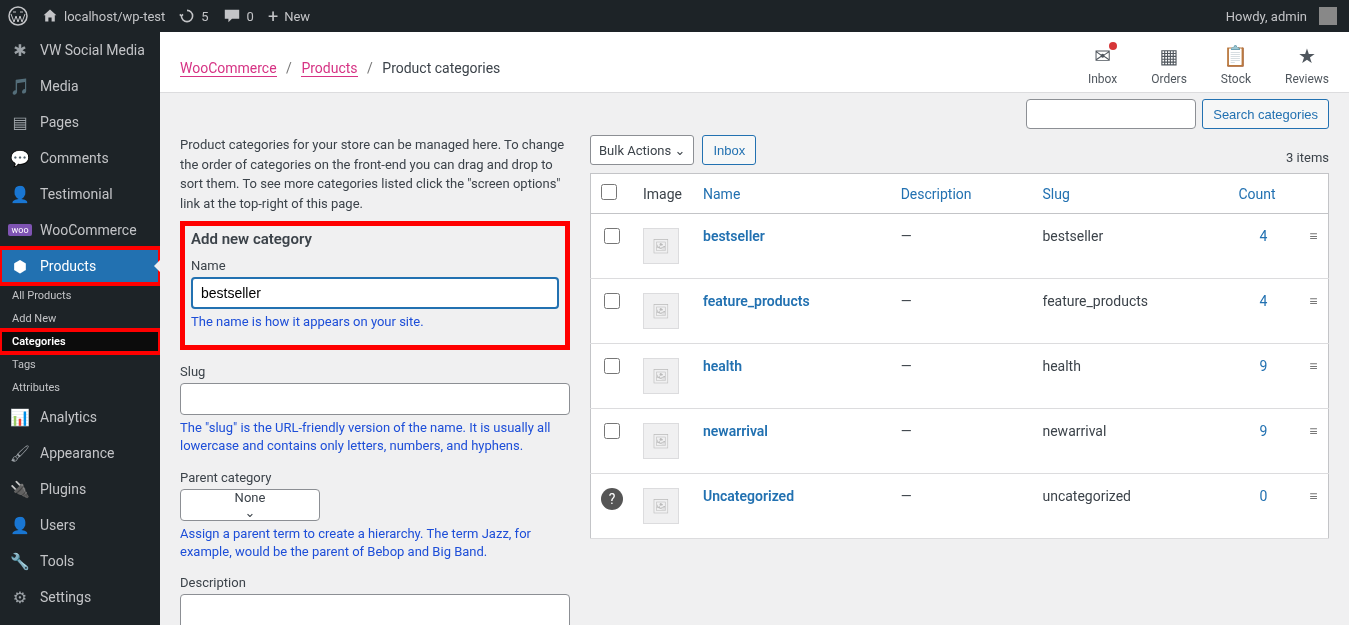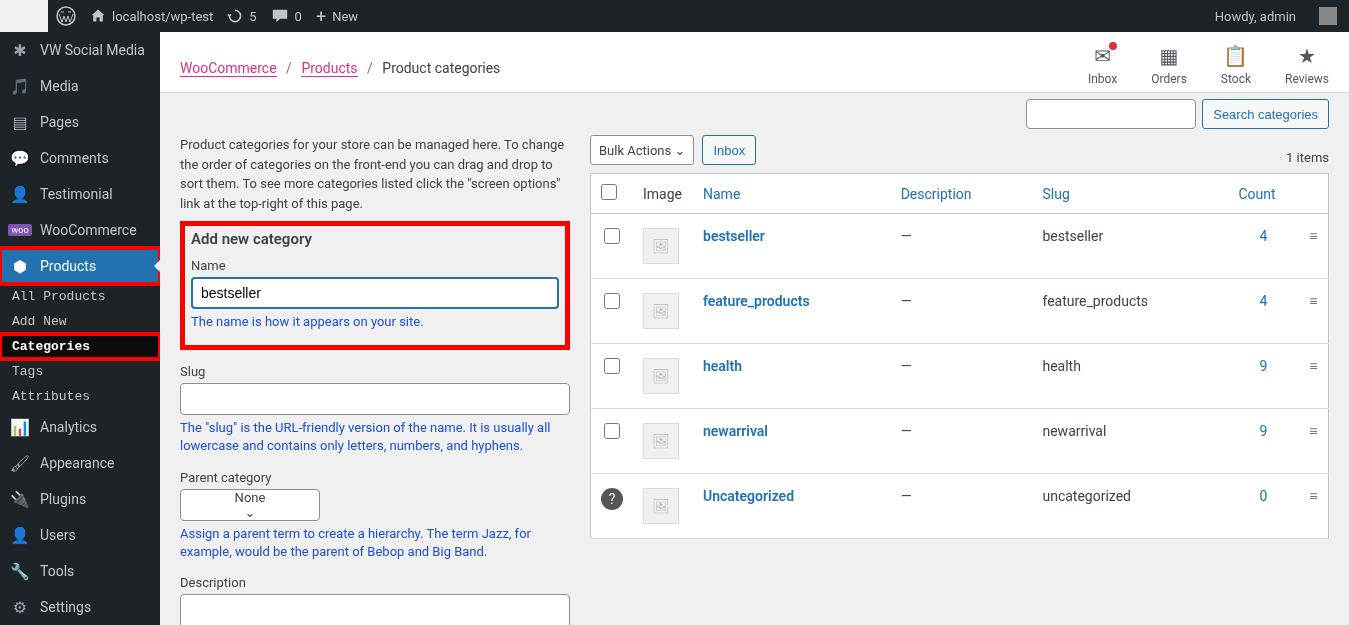--- a/index.html
+++ b/index.html
@@ -1,32 +1,32 @@
 <!DOCTYPE html>
 <html><head>
 <meta charset="utf-8">
 <style>
   * { box-sizing: border-box; margin: 0; padding: 0; }
   body { font-family: -apple-system, BlinkMacSystemFont, "Segoe UI", Roboto, sans-serif; font-size: 13px; color: #3c434a; background: #f0f0f1; width: 1349px; height: 625px; overflow: hidden; }
   a { text-decoration: none; color: #2271b1; }
   
-  .topbar { background: #1d2327; height: 32px; display: flex; align-items: center; color: #c3c4c7; padding: 0 8px; justify-content: space-between; margin-left: 48px; }
+  .topbar { background: #1d2327; height: 32px; display: flex; align-items: center; color: #c3c4c7; padding: 0 8px; justify-content: space-between; }
   .topbar-left { display: flex; align-items: center; gap: 14px; }
   .topbar-item { display: flex; align-items: center; gap: 6px; font-size: 13px; color: #c3c4c7; cursor: pointer; }
-  .topbar-right { display: flex; align-items: center; gap: 19px; margin-right: 4px;}
+  .topbar-right { display: flex; align-items: center; gap: 8px; margin-right: 4px;}
   .avatar { width: 18px; height: 18px; background: #888; margin-left: 4px; }
   
   .container { display: flex; height: 593px; }
   .sidebar { width: 160px; background: #1d2327; color: #c3c4c7; flex-shrink: 0; overflow: hidden; }
   .side-item { display: flex; align-items: center; gap: 10px; padding: 8px 10px; font-size: 14px; cursor: pointer; }
   .side-item.active { background: #2271b1; color: #fff; position: relative; }
   .side-item.active::after { content: ""; position: absolute; right: 0; top: 50%; transform: translateY(-50%); border: 6px solid transparent; border-right-color: #f0f0f1; }
   .side-item .mi { width: 20px; height: 20px; display: inline-flex; align-items: center; justify-content: center; font-size: 16px; color: #9ca2a7; }
   .side-item.active .mi { color: #fff; }
-  .sub-item { padding: 5px 10px 5px 12px; font-size: 13px; color: #c3c4c7; cursor: pointer; font-family: Liberation Mono, monospace; }
+  .sub-item { padding: 5px 10px 5px 12px; font-size: 11px; color: #c3c4c7; cursor: pointer; }
   .sub-item.current { background: #0c0c0c; color: #fff; font-weight: 600; }
   .highlight-red { outline: 4px solid #f00; outline-offset: -2px; }
   .woo-badge { background: #7f54b3; color:#fff; font-size:9px; padding: 1px 3px; border-radius:2px; }
   
   .main { flex: 1; background: #f0f0f1; overflow: hidden; display: flex; flex-direction: column; }
   .headerbar { background: #fff; border-bottom: 1px solid #dcdcde; display: flex; align-items: center; padding: 12px 20px 0 20px; }
   .breadcrumbs { font-size: 14px; }
   .breadcrumbs a { color: #d63384; border-bottom: 1px solid #d63384; }
   .breadcrumbs .sep { color: #777; margin: 0 6px; }
   .headerbar-right { margin-left: auto; display: flex; gap: 34px; padding-bottom: 6px; }
@@ -235,21 +235,21 @@
         <div class="fld">
           <label class="lbl">Description</label>
           <textarea class="txtin2" style="height: 50px;"></textarea>
         </div>
       </div>
 
       <div class="colR">
         <div class="toprow">
           <div class="bulk"><span>Bulk Actions</span>&nbsp;<span>⌄</span></div>
           <button class="btn-outline" style="margin-left:8px;">Inbox</button>
-          <span class="itemcount">1 items</span>
+          <span class="itemcount">3 items</span>
         </div>
         <table class="list">
           <thead>
             <tr>
               <th><input type="checkbox" style=""></th>
               <th class="nohead c-img">Image</th>
               <th>Name</th>
               <th>Description</th>
               <th>Slug</th>
               <th class="c-count">Count</th>

